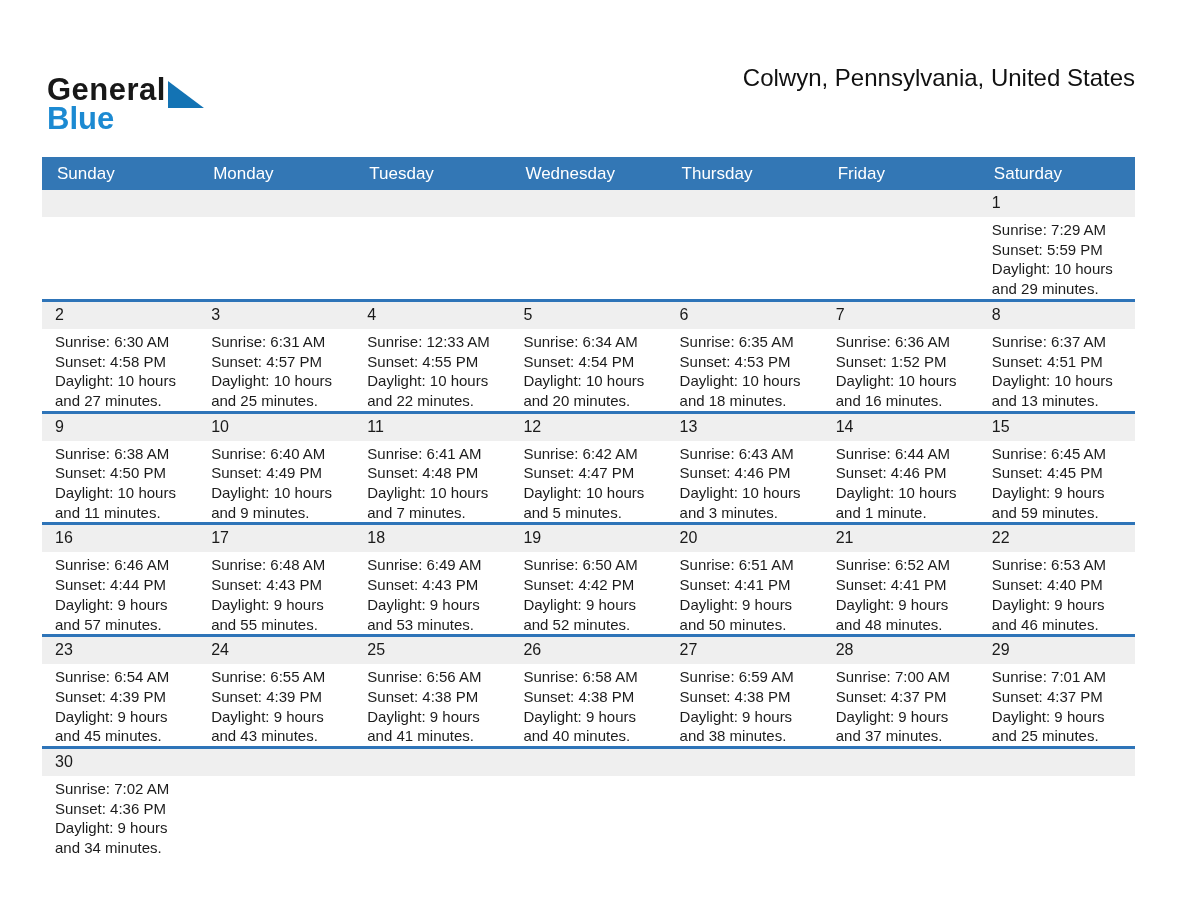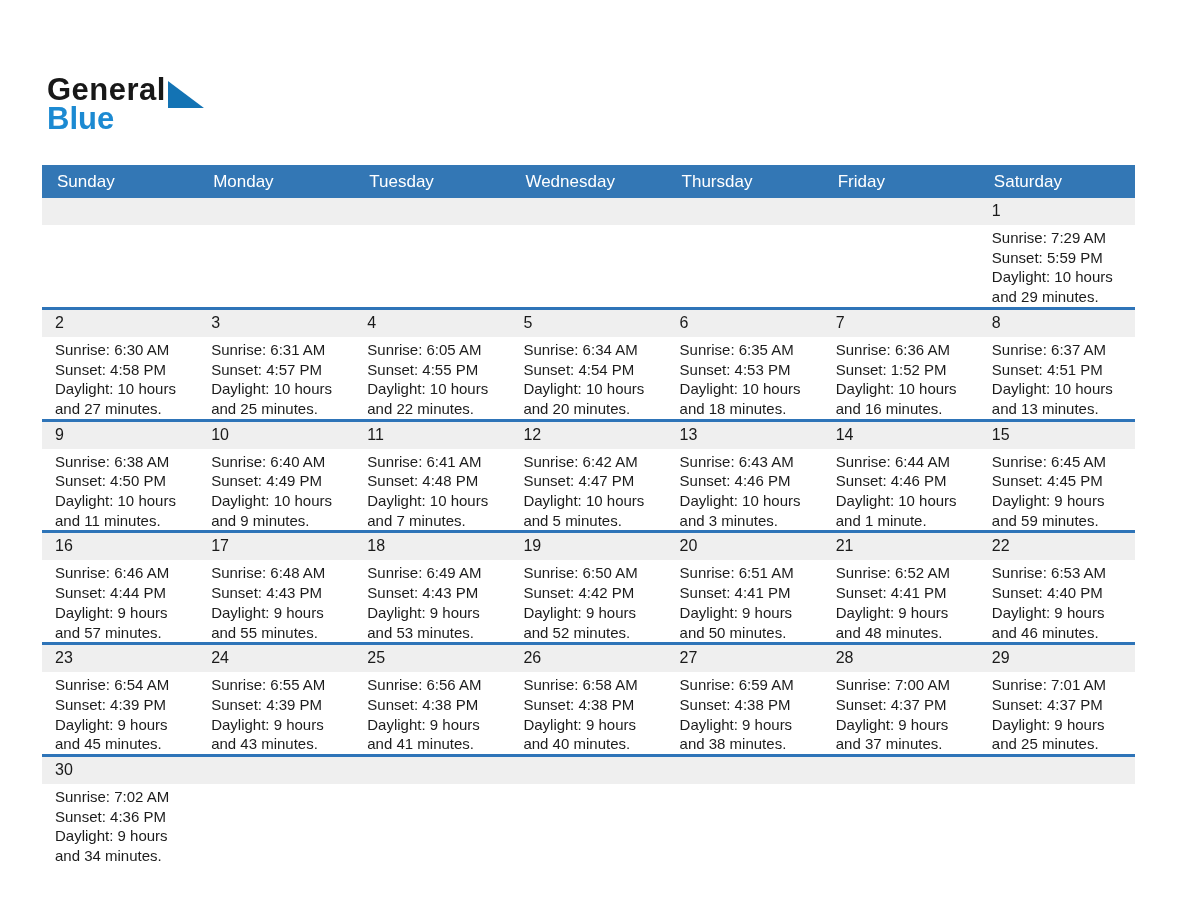--- a/index.html
+++ b/index.html
@@ -13,21 +13,21 @@
   .logo-line1 { font-size: 31px; font-weight: 600; color: #181818; letter-spacing: 0.5px; display: flex; align-items: flex-end; }
   .logo-triangle { display: inline-block; width: 36px; height: 27px; margin-left: 2px; background: #1373b4; clip-path: polygon(0 0, 100% 100%, 0 100%); }
   .logo-line2 { font-size: 31px; font-weight: 600; color: #1c8ad2; margin-top: -7px; }
 
   
   .titles { position: absolute; right: 53px; top: 55px; text-align: right; }
   .title { font-size: 38px; font-weight: normal; color: #111; line-height: 1.15; }
   .subtitle { font-size: 24px; font-weight: normal; color: #111; margin-top: 9px; }
 
   
-  .calendar { margin-left: 42px; width: 1093px; margin-top: 8px; }
+  .calendar { margin-left: 42px; width: 1093px; }
   .weekday-row {
     display: grid; grid-template-columns: repeat(7, 1fr);
     background: #3377b5; height: 33px; align-items: center;
   }
   .weekday-cell { color: #ffffff; font-size: 17px; padding-left: 15px; }
 
   .week-row { display: grid; grid-template-columns: repeat(7, 1fr); min-height: 106px; }
   .week-row + .week-row { border-top: 3px solid #2e74b8; }
 
   .day-cell { background: #ffffff; }
@@ -41,20 +41,21 @@
 
 <div class="page-header">
   <div class="logo">
     <div class="logo-line1">
       <span>General</span>
       <span class="logo-triangle"></span>
     </div>
     <div class="logo-line2">Blue</div>
   </div>
   <div class="titles">
+    <div class="subtitle">Colwyn, Pennsylvania, United States</div>
   </div>
 </div>
 
 <div class="calendar">
   <div class="weekday-row" id="weekday-row">
       <div class="weekday-cell">Sunday</div>
       <div class="weekday-cell">Monday</div>
       <div class="weekday-cell">Tuesday</div>
       <div class="weekday-cell">Wednesday</div>
       <div class="weekday-cell">Thursday</div>
@@ -106,21 +107,21 @@
           <div class="day-details">
             <div>Sunrise: 6:31 AM</div>
             <div>Sunset: 4:57 PM</div>
             <div>Daylight: 10 hours</div>
             <div>and 25 minutes.</div>
           </div>
         </div>
         <div class="day-cell">
           <div class="day-number-strip"><span class="day-number">4</span></div>
           <div class="day-details">
-            <div>Sunrise: 6:05 AM</div>
+            <div>Sunrise: 12:33 AM</div>
             <div>Sunset: 4:55 PM</div>
             <div>Daylight: 10 hours</div>
             <div>and 22 minutes.</div>
           </div>
         </div>
         <div class="day-cell">
           <div class="day-number-strip"><span class="day-number">5</span></div>
           <div class="day-details">
             <div>Sunrise: 6:34 AM</div>
             <div>Sunset: 4:54 PM</div>

